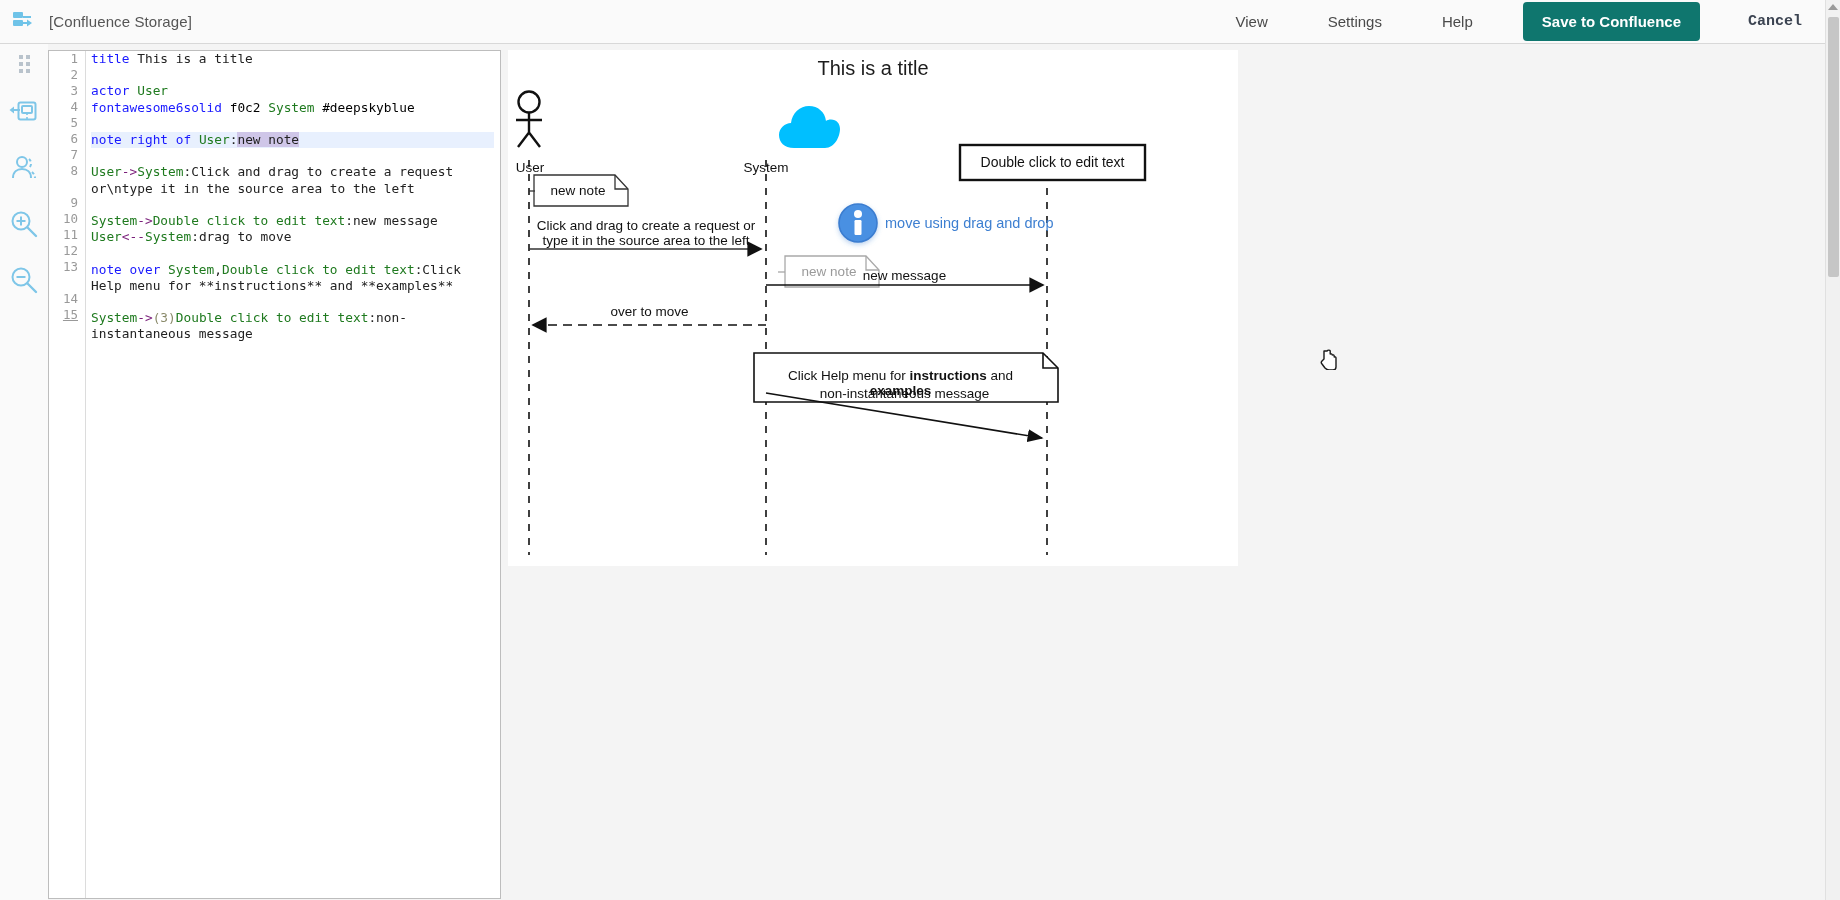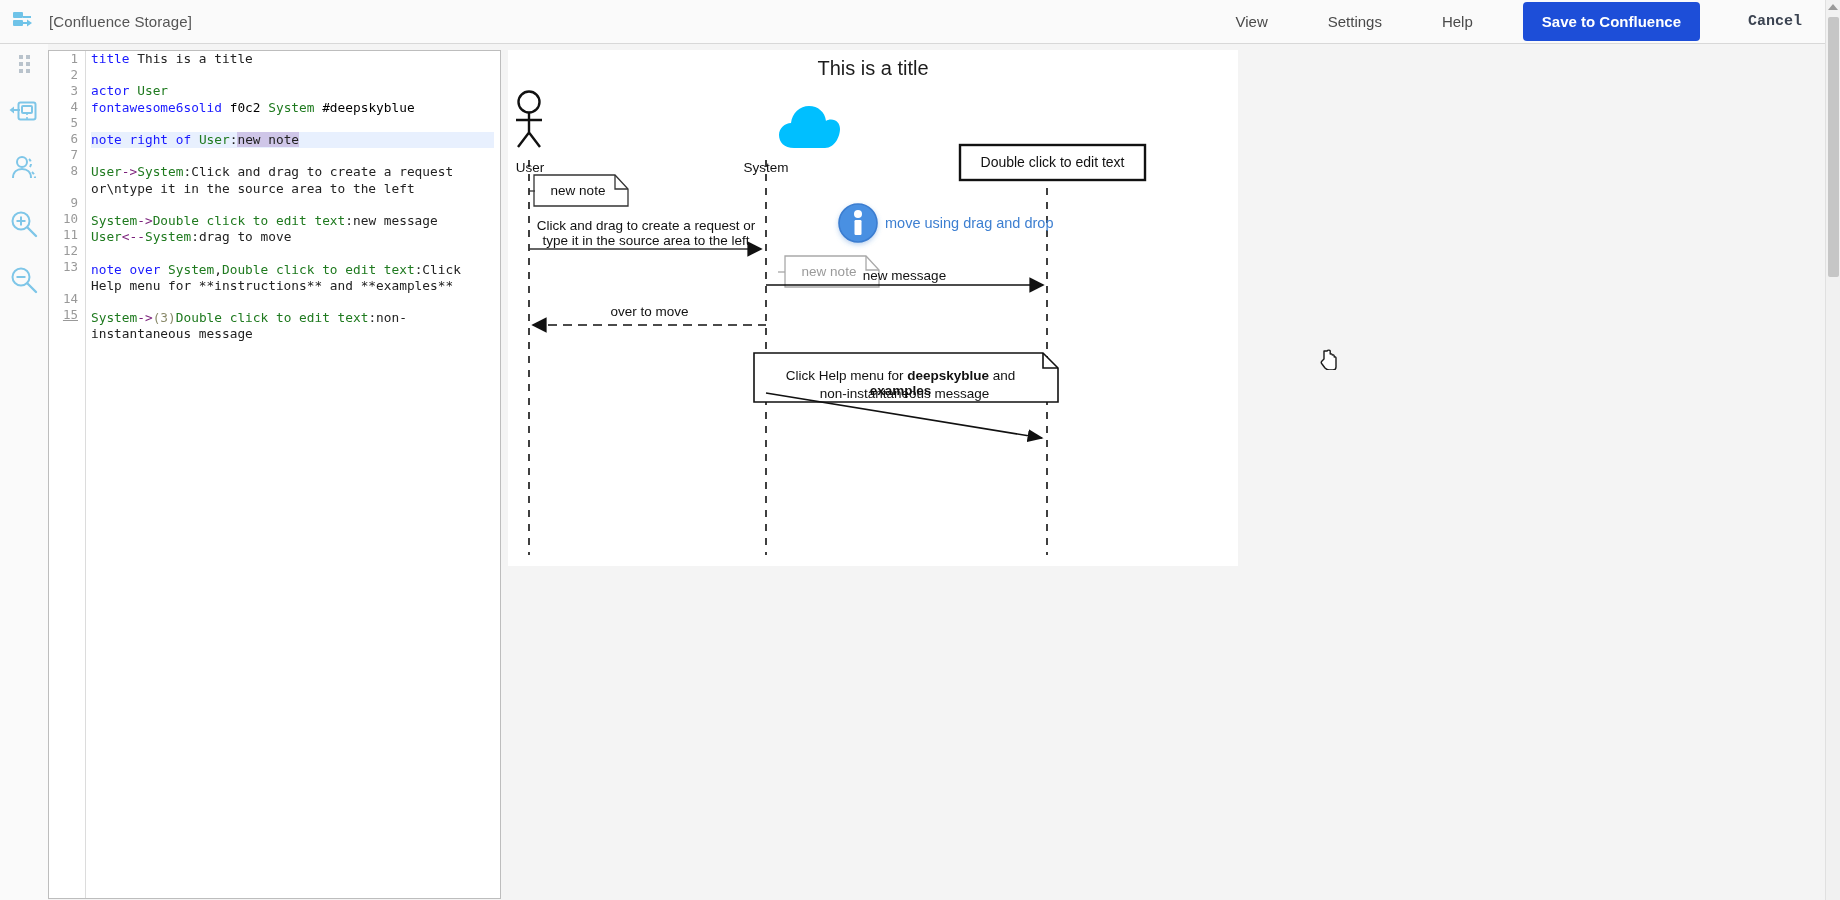--- a/index.html
+++ b/index.html
@@ -24,21 +24,21 @@
     margin-left: 13px;
     font-size: 15px; color: #555; letter-spacing: .1px;
   }
   .topbar-spacer { flex: 1 1 auto; }
   .menu-item {
     font-size: 15px; color: #4a4a4a;
     padding: 6px 10px; margin-right: 40px;
     cursor: default; white-space: nowrap;
   }
   .save-btn {
-    background: #1d4ed8; color: #fff;
+    background: #0f766e; color: #fff;
     font-size: 15px; font-weight: bold;
     border: none; border-radius: 4px;
     padding: 11px 19px; cursor: pointer;
     white-space: nowrap;
   }
   .cancel-btn {
     font-size: 15px; font-weight: bold; color: #3b4351;
     background: none; border: none; cursor: pointer;
     margin-left: 42px; margin-right: 32px; white-space: nowrap; font-family: Liberation Mono, monospace;
   }
@@ -344,21 +344,21 @@
   <div class="msg-label" style="left:18px; top:168px; width:240px;">Click and drag to create a request or</div>
   <div class="msg-label" style="left:18px; top:183px; width:240px;">type it in the source area to the left</div>
 
   <div class="note-text ghost" style="left:277px; top:214px; width:88px;">new note</div>
 
   <div class="msg-label" style="left:258px; top:218px; width:277px;">new message</div>
 
   <div class="msg-label" style="left:25px; top:254px; width:233px;">over to move</div>
 
   <div class="box-text" style="left:250px; top:318px; width:285px; font-size:13.5px;">
-    <span>Click Help menu for </span><b>deepskyblue</b><span> and </span><b>examples</b>
+    <span>Click Help menu for </span><b>instructions</b><span> and </span><b>examples</b>
   </div>
 
   <div class="msg-label" style="left:258px; top:336px; width:277px;">non-instantaneous message</div>
 
   <div class="info-text" style="left:377px; top:165px;">move using drag and drop</div>
 
   <span class="cursor-hand">
     <svg width="18" height="22" viewBox="0 0 18 22">
       <path d="M4 3 v8 l-2 2 c-1 1 -1 2 0 3 l3 4 c1 1 2 2 4 2 h4 c2 0 3-1 3-3 V10
                c0-1-1-1.4-1.8-1 V8 c0-1-1.2-1.4-2-1 V7 c0-1-1.2-1.4-2-1 V3 c0-1.2-3-1.2-3 0 z" fill="#ffffff" stroke="#1a1a1a" stroke-width="1.4" stroke-linejoin="round"></path>

